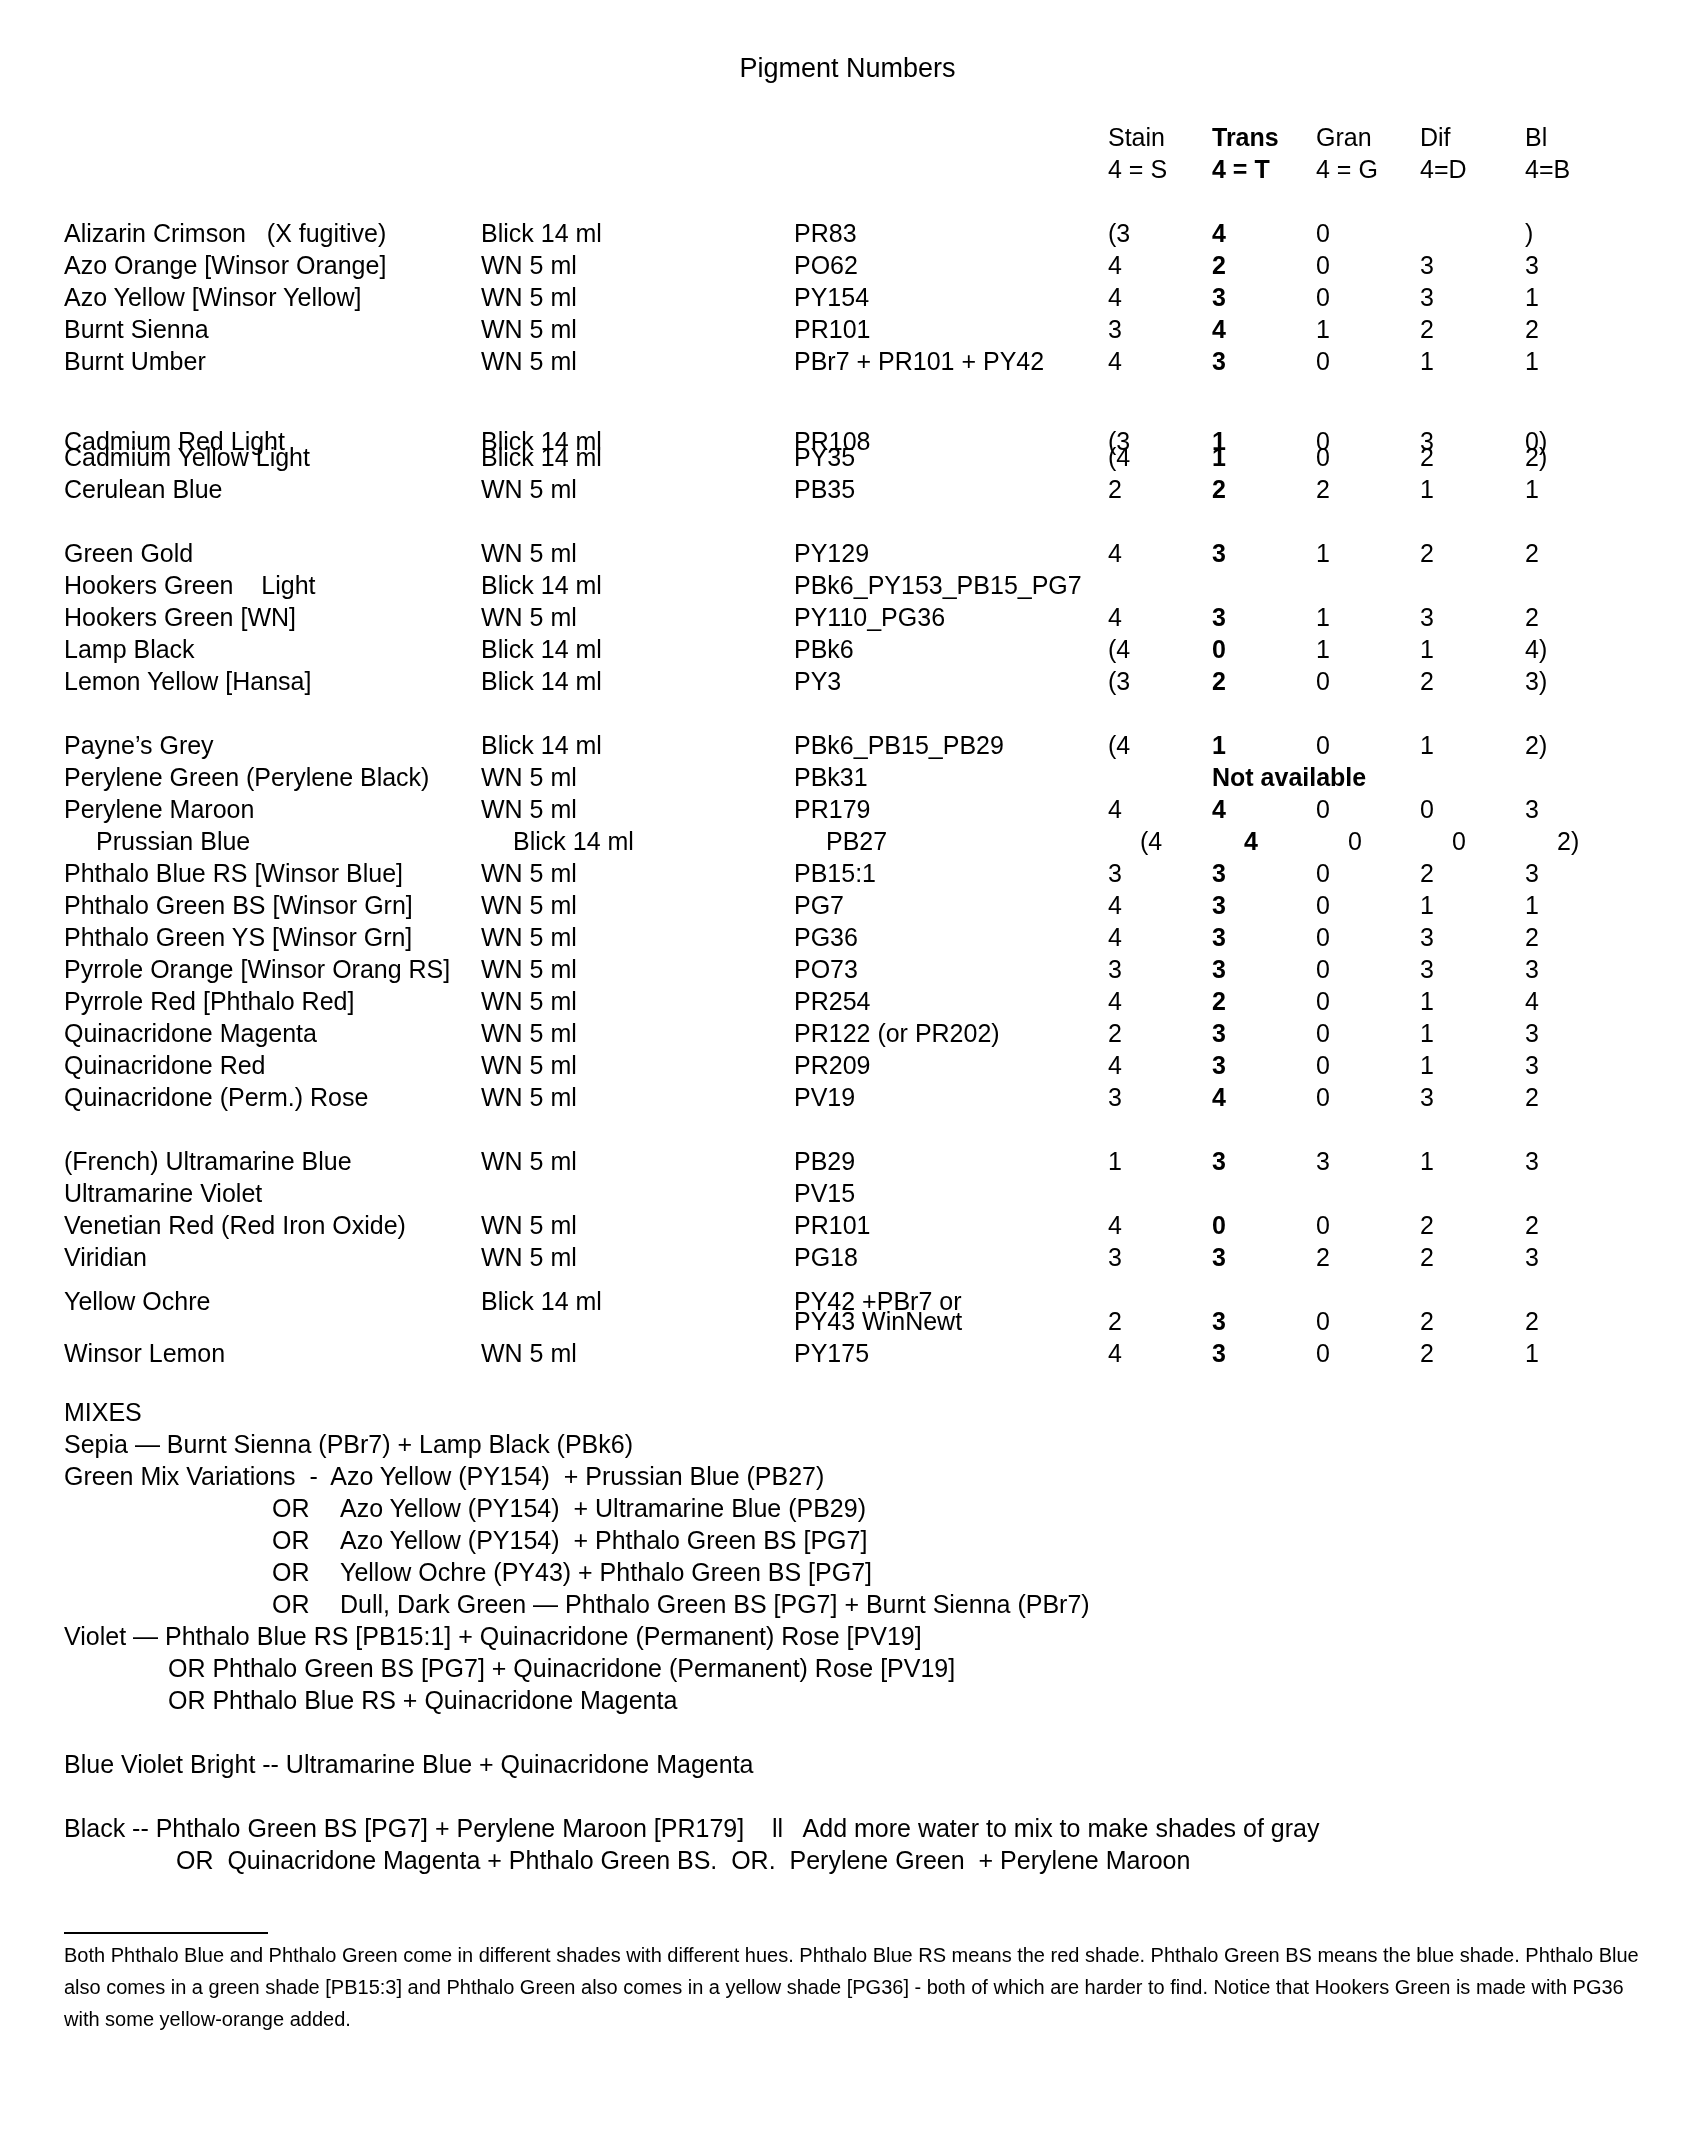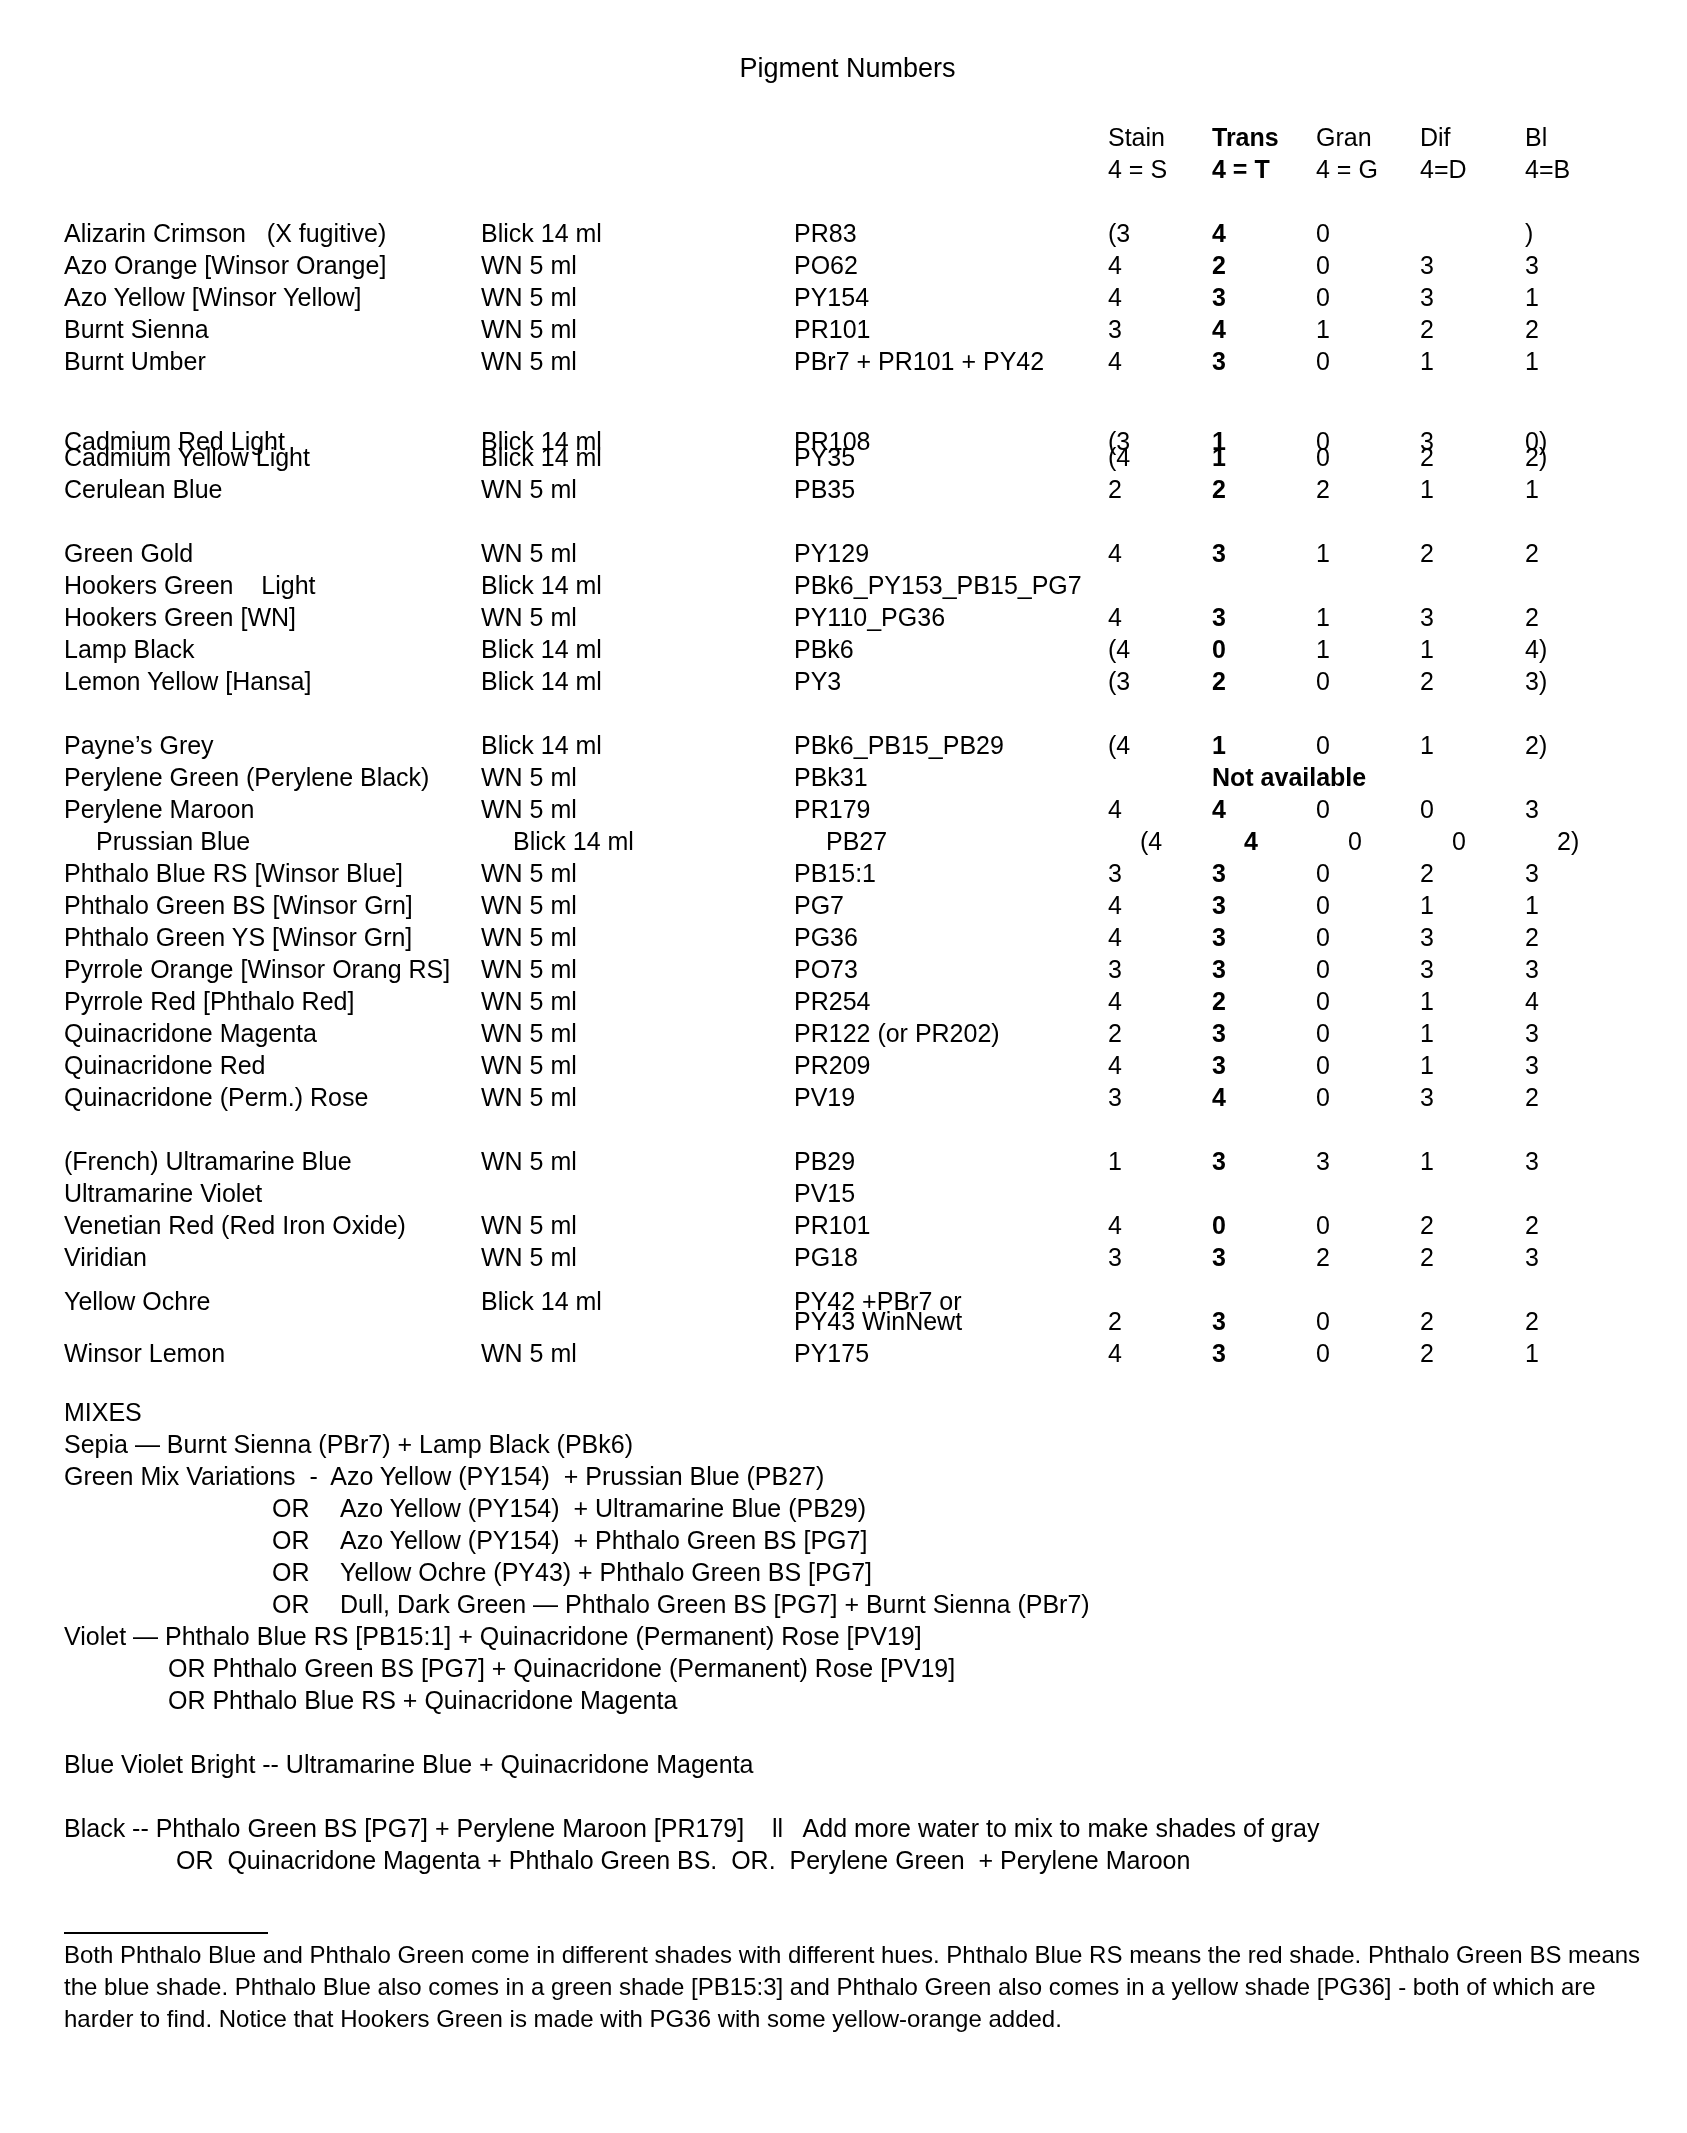--- a/index.html
+++ b/index.html
@@ -21,21 +21,21 @@
   .c-d { left: 1420px; }
   .c-b { left: 1525px; }
   .row { position: absolute; left: 0; width: 1687px; height: 32px; }
   .row > span { position: absolute; top: 0; white-space: pre; }
   .mix { left: 64px; }
   .mix-or { left: 272px; }
   .mix-or2 { left: 340px; }
   .mix-ind { left: 168px; }
   .mix-ind2 { left: 176px; }
   .rule { position: absolute; left: 64px; top: 1932px; width: 204px; height: 0; border-top: 2px solid #000; }
-  .foot { position: absolute; left: 64px; top: 1939px; width: 1600px; white-space: normal; line-height: 32px; font-size: 24px; }
+  .foot { position: absolute; left: 64px; top: 1939px; width: 1600px; white-space: normal; line-height: 32px; font-size: 20px; }
 </style>
 </head>
 <body>
 
 <div class="abs title">Pigment Numbers</div>
 
 <div>
   <span class="abs hdr c-s">Stain</span>
   <span class="abs hdr c-t">Trans</span>
   <span class="abs hdr c-g">Gran</span>

